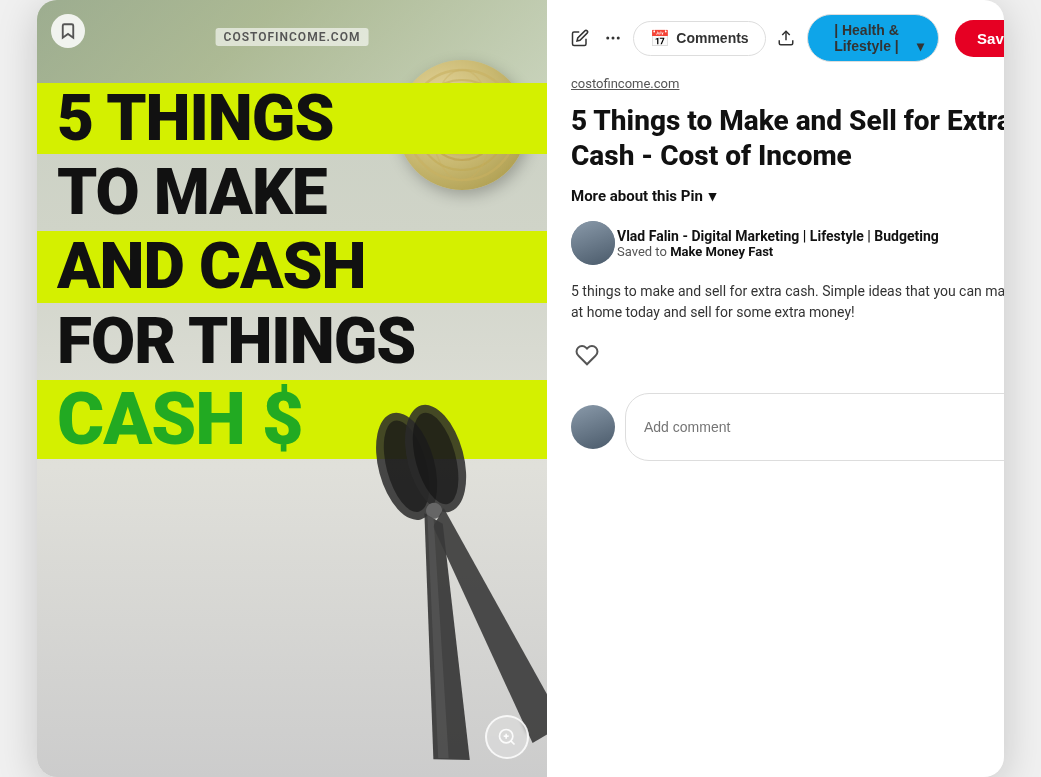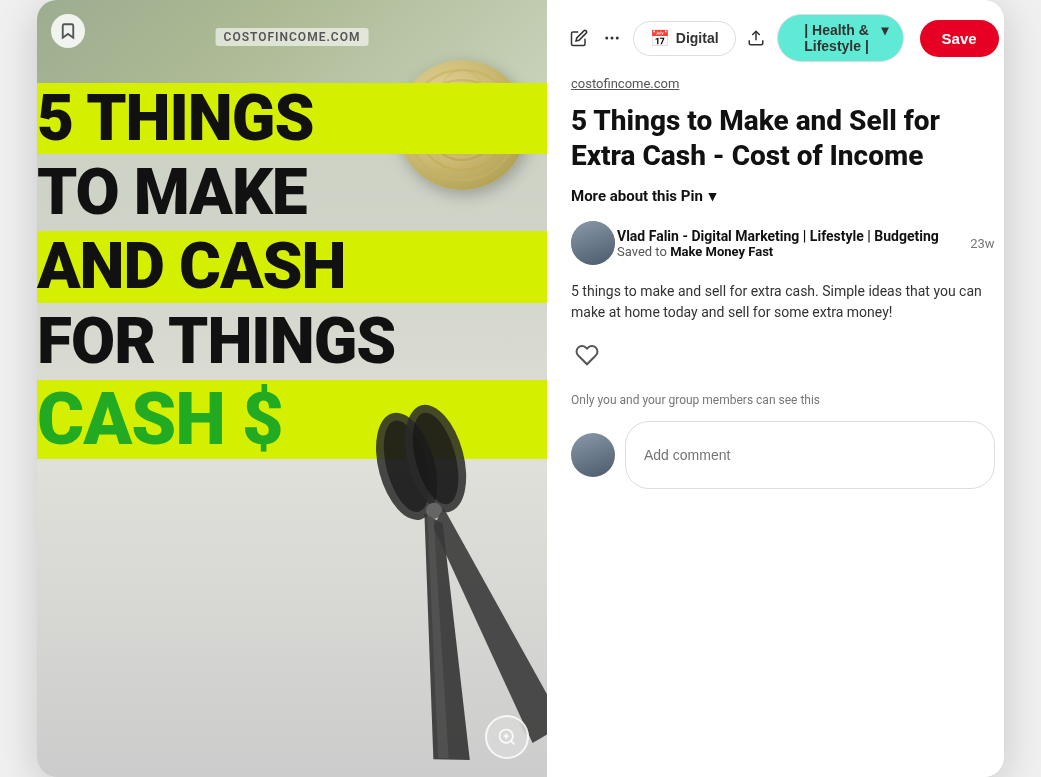--- a/index.html
+++ b/index.html
@@ -78,21 +78,21 @@
       justify-content: center;
       z-index: 10;
       cursor: pointer;
     }
     .text-line {
       display: block;
       font-size: 64px;
       font-weight: 900;
       line-height: 1.05;
       letter-spacing: -1px;
-      padding: 2px 0;
+      padding: 2px 20px;
       margin: 3px 0;
     }
     .text-yellow {
       background: #d4f000;
       color: #111;
     }
     .text-plain {
       background: transparent;
       color: #111;
     }
@@ -182,29 +182,30 @@
       height: 36px;
       border-radius: 50%;
       display: flex;
       align-items: center;
       justify-content: center;
       font-size: 18px;
       color: #333;
     }
     .board-selector {
       display: flex;
-      align-items: flex-start;
+      align-items: flex-end;
+      gap: 6px;
       border: 1.5px solid #ddd;
       border-radius: 24px;
       padding: 7px 14px;
       font-size: 14px;
       font-weight: 600;
       cursor: pointer;
       color: #333;
-      background: #5eead4;
+      background: #0ea5e9;
     }
     .spacer { flex: 1; }
     .save-btn {
       background: #e60023;
       color: #fff;
       border: none;
       border-radius: 24px;
       padding: 10px 22px;
       font-size: 15px;
       font-weight: 700;
@@ -439,21 +440,21 @@
       </button>
       <button class="tool-btn">
         <svg width="18" height="18" viewBox="0 0 24 24" fill="#333">
           <circle cx="5" cy="12" r="2"></circle>
             <circle cx="12" cy="12" r="2"></circle>
             <circle cx="19" cy="12" r="2"></circle>
         </svg>
       </button>
       <button class="schedule-btn">
         <span class="schedule-emoji">📅</span>
-        <span>Digital</span>
+        <span>Comments</span>
       </button>
       <button class="upload-btn">
         <svg width="18" height="18" viewBox="0 0 24 24" fill="none" stroke="#333" stroke-width="2">
           <path d="M21 15v4a2 2 0 0 1-2 2H5a2 2 0 0 1-2-2v-4"></path>
           <polyline points="17 8 12 3 7 8"></polyline>
           <line x1="12" y1="3" x2="12" y2="15"></line>
         </svg>
       </button>
       <button class="board-selector">
         <span>| Health &amp; Lifestyle |</span>
@@ -491,21 +492,20 @@
 
       <div class="like-row">
         <button class="like-btn">
           <svg width="24" height="24" viewBox="0 0 24 24" fill="none" stroke="#555" stroke-width="2">
             <path d="M20.84 4.61a5.5 5.5 0 0 0-7.78 0L12 5.67l-1.06-1.06a5.5 5.5 0 0 0-7.78 7.78l1.06 1.06L12 21.23l7.78-7.78 1.06-1.06a5.5 5.5 0 0 0 0-7.78z"></path>
           </svg>
         </button>
       </div>
 
       <div class="comments-section">
-        <p class="comments-private">Only you and your group members can see this</p>
 
         <div class="comment-input-row">
           <div class="comment-avatar"></div>
           <input class="comment-input" type="text" placeholder="Add comment" style="">
         </div>
       </div>
     </div>
   </div>
 </div>
 

